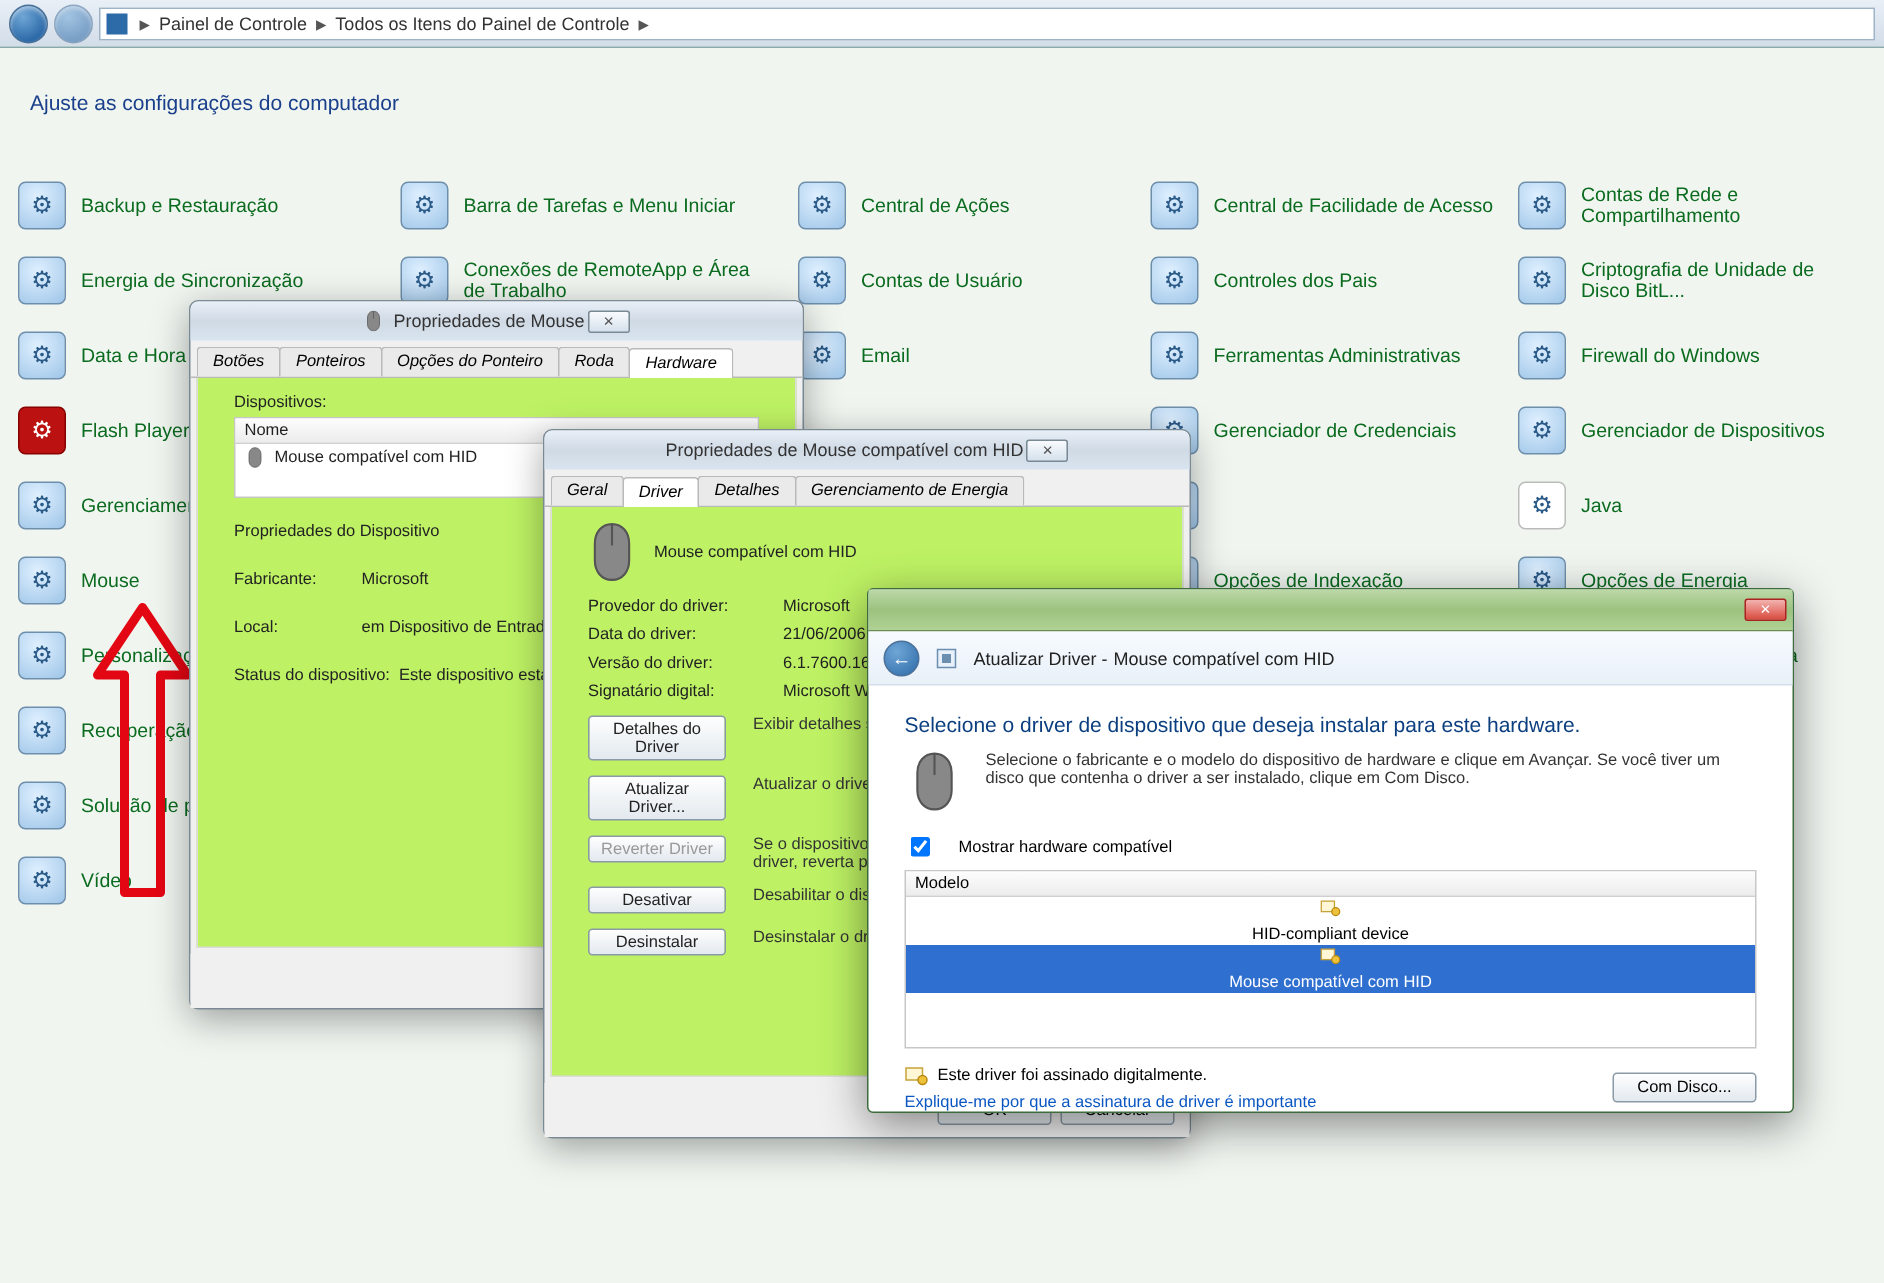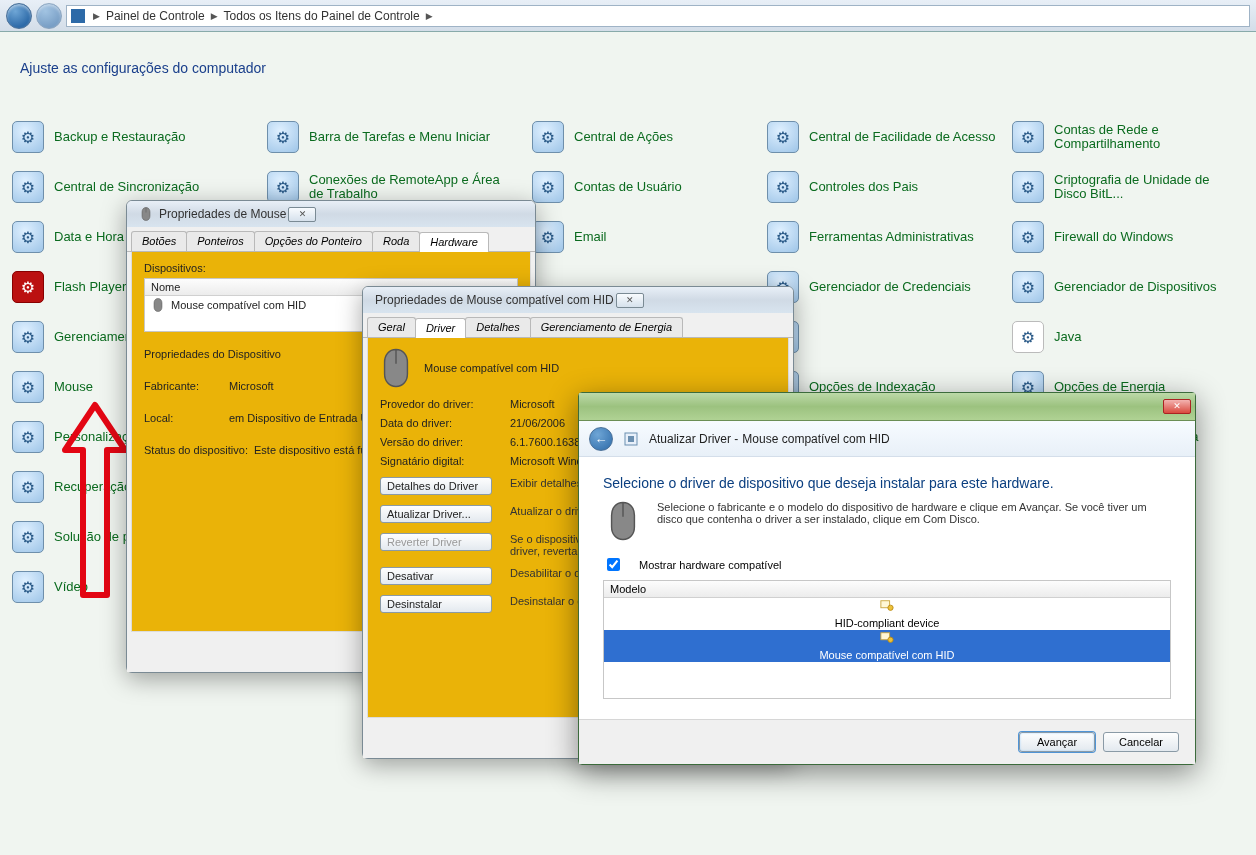--- a/index.html
+++ b/index.html
@@ -27,44 +27,44 @@
   .cp-ico.flash{ background:#b11; color:#fff; border-color:#800;}
   .cp-ico.java{ background:#fff; border-color:#bbb;}
 
   
   .arrow { position:absolute; left:55px; top:395px; width:80px; height:220px; pointer-events:none; }
   .arrow svg { width:100%; height:100%; }
 
   
   .dlg { position:absolute; background:#f0f0f0; border:1px solid #7a8a94; border-radius:6px;
      box-shadow:0 6px 24px rgba(0,0,0,.35); }
-  .dlg .titlebar { height:26px; display:flex; align-items:center; justify-content:flex-start;
-     padding:0 12px; font-size:12px; color:#333; border-top-left-radius:5px; border-top-right-radius:5px;
+  .dlg .titlebar { height:26px; display:flex; align-items:center; justify-content:center;
+     padding:0 2px; font-size:12px; color:#333; border-top-left-radius:5px; border-top-right-radius:5px;
      background:linear-gradient(#e8eff7,#d0dae5,#d8e4ef);}
   .dlg .title-left { display:flex; align-items:center; gap:6px;}
   .dlg .mouse-glyph { width:14px; height:14px; }
   .winbtn { width:28px; height:15px; border:1px solid #7a8a94; border-radius:2px; background:linear-gradient(#f8fbfe,#d6e1ec); font-size:9px; line-height:13px; text-align:center; color:#555; margin-left:2px; }
   .winbtn.close { background:linear-gradient(#f3b3b0,#d94a3e); border-color:#a22; color:#fff;}
   .tabs { display:flex; font-size:11px; border-bottom:1px solid #b9b9b9; padding:4px 4px 0 4px; gap:0;font-style:italic;}
   .tab { padding:3px 10px 4px; border:1px solid #b9b9b9; border-bottom:none; background:#eaeaea; border-top-left-radius:3px; border-top-right-radius:3px; margin-right:-1px; cursor:pointer; }
   .tab.active { background:#fff; position:relative; top:1px; }
-  .dlg-body { background:#eab308; margin:0 4px 4px 4px; border:1px solid #dcdcdc; border-top:none; padding:10px 12px; font-size:11px; color:#222; }
+  .dlg-body { background:#bef264; margin:0 4px 4px 4px; border:1px solid #dcdcdc; border-top:none; padding:10px 24px; font-size:11px; color:#222; }
   .group-label { font-size:11px; color:#222; margin-bottom:4px; }
   .devlist { border:1px solid #c7c7c7; height:54px; background:#fff; font-size:11px;}
   .devlist .hdr { background:linear-gradient(#fdfdfd,#ececec); border-bottom:1px solid #d0d0d0; padding:2px 6px;}
   .devlist .row { display:flex; align-items:center; gap:6px; padding:2px 6px;}
   .sect-label { margin:16px 0 6px; }
   .kv { display:flex; font-size:11px; margin:20px 0;}
   .kv .k{ width:85px;} .kv .v{}
   .btnrow { display:flex; justify-content:flex-end; gap:6px; padding:8px 10px; background:#f0f0f0; font-size:11px;}
   .wbtn { min-width:76px; padding:3px 10px; font-size:11px; border:1px solid #8a9aa6; border-radius:3px;
     background:linear-gradient(#fefefe,#e3e9ef); cursor:pointer; text-align:center;}
   .wbtn.primary { box-shadow:0 0 0 1px #4f94d6, inset 0 0 2px #9fd0ff; }
-  .sidebtn { width:112px; padding:2px 6px; font-size:11px; border:1px solid #8a9aa6; border-radius:3px;
-    background:linear-gradient(#fefefe,#e3e9ef); cursor:pointer; text-align:left; }
+  .sidebtn { width:92px; padding:2px 6px; font-size:11px; border:1px solid #8a9aa6; border-radius:3px;
+    background:linear-gradient(#fefefe,#e3e9ef); cursor:pointer; text-align:center; }
 
   
   .drv-row { display:flex; gap:18px; align-items:flex-start; margin:10px 0; font-size:11px;}
   .drv-row .desc { flex:1; color:#333;}
   .drv-kv { display:flex; font-size:11px; margin:7px 0;}
   .drv-kv .k{ width:130px;} .drv-kv .v{}
 
   
   .wiz { position:absolute; border:1px solid #3c6b3c; border-radius:4px; box-shadow:0 8px 30px rgba(0,0,0,.45); background:#fff;}
   .wiz .titlebar { height:28px; background:linear-gradient(#bcd9a8,#9cc27f,#b0d294); border-bottom:1px solid #6b8e55; display:flex; align-items:center; justify-content:flex-end; padding:0 4px;}
@@ -106,21 +106,21 @@
 <div class="heading">Ajuste as configurações do computador</div>
 
 <div class="grid">
   <div class="col col1">
       <div class="cp-item">
         <div class="cp-ico">⚙</div>
         <div class="txt">Backup e Restauração</div>
       </div>
       <div class="cp-item">
         <div class="cp-ico">⚙</div>
-        <div class="txt">Central de Sincronização</div>
+        <div class="txt">Energia de Sincronização</div>
       </div>
       <div class="cp-item">
         <div class="cp-ico">⚙</div>
         <div class="txt">Data e Hora</div>
       </div>
       <div class="cp-item">
         <div class="cp-ico flash">⚙</div>
         <div class="txt">Flash Player</div>
       </div>
       <div class="cp-item">
@@ -386,17 +386,26 @@
         </div>
         <div class="mr sel">
           <svg class="mini-ico" viewBox="0 0 16 16">
             <rect x="1" y="2" width="10" height="8" fill="#fff7d6" stroke="#c8a23a"></rect>
             <circle cx="12" cy="10" r="3" fill="#edc23a" stroke="#b88815"></circle>
           </svg>
           <span>Mouse compatível com HID</span>
         </div>
       </div>
   </div>
-  <div class="footer">
-    <div class="wbtn primary">Avançar</div>
-    <div class="wbtn">Cancelar</div>
+  <div class="signline">
+    <div>
+      <div style="display:flex;align-items:center;gap:6px;">
+        <svg class="cert-ico" viewBox="0 0 16 16">
+            <rect x="1" y="3" width="11" height="8" fill="#fff7d6" stroke="#c8a23a"></rect>
+            <circle cx="12" cy="11" r="3" fill="#edc23a" stroke="#b88815"></circle>
+          </svg>
+        <span>Este driver foi assinado digitalmente.</span>
+      </div>
+      <a href="#">Explique-me por que a assinatura de driver é importante</a>
+    </div>
+    <div class="wbtn" style="min-width:96px">Com Disco...</div>
   </div>
 </div>
 
 </body></html>

